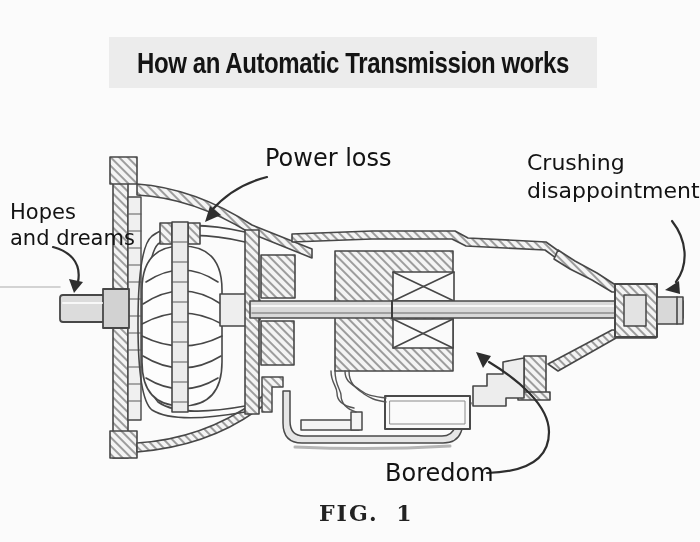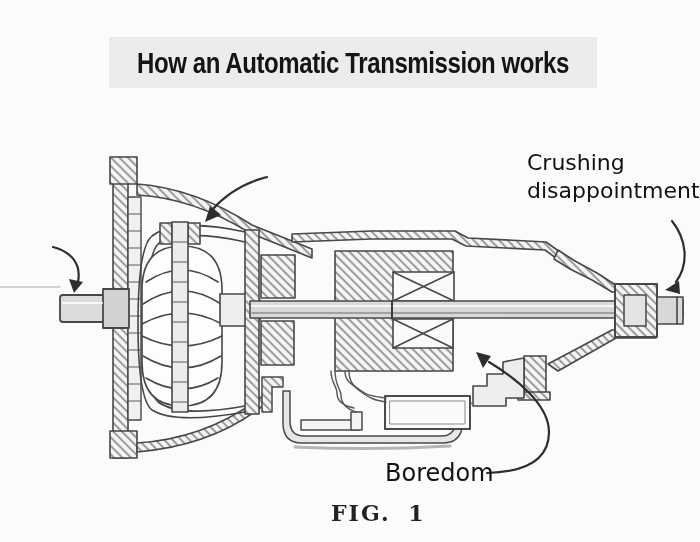--- a/index.html
+++ b/index.html
@@ -17,21 +17,21 @@
     font-size:30px;letter-spacing:-0.5px;color:#141414;white-space:nowrap;
     transform:scaleX(0.8);transform-origin:center;
   }
   .note{position:absolute;color:#131313;}
   .note .ln{display:block;}
   .note-hopes{left:10px;top:199px;font-size:21px;line-height:26px;}
   .note-power{left:265px;top:144px;font-size:24px;}
   .note-crushing{left:527px;top:149px;font-size:22px;line-height:28px;}
   .note-boredom{left:385px;top:459px;font-size:24px;}
   .fig-caption{
-    position:absolute;left:331px;top:500px;
+    position:absolute;left:319px;top:500px;
     font-family:"DejaVu Serif","Liberation Serif",serif;font-weight:bold;
     font-size:22px;letter-spacing:2px;word-spacing:8px;color:#222;
   }
 </style>
 </head>
 <body>
 
 <div class="stage">
 
   <svg class="diagram-svg" width="700" height="542" viewBox="0 0 700 542">
@@ -176,21 +176,28 @@
         <path d="M487,473 C528,472 549,458 549,432 C549,405 517,379 489,362"></path>
         <polygon points="476,352 491,356 483,368" fill="#2e2e2e" stroke="none"></polygon>
       </g>
     </g>
   </svg>
 
   <div class="title-band">
     <h1>How an Automatic Transmission works</h1>
   </div>
 
-
+  <div class="note note-hopes">
+    <span class="ln">Hopes</span>
+    <span class="ln">and dreams</span>
+  </div>
+
+  <div class="note note-power">
+    <span>Power loss</span>
+  </div>
 
   <div class="note note-boredom">
     <span>Boredom</span>
   </div>
 
   <div class="note note-crushing">
     <span class="ln">Crushing</span>
     <span class="ln">disappointment</span>
   </div>
 

